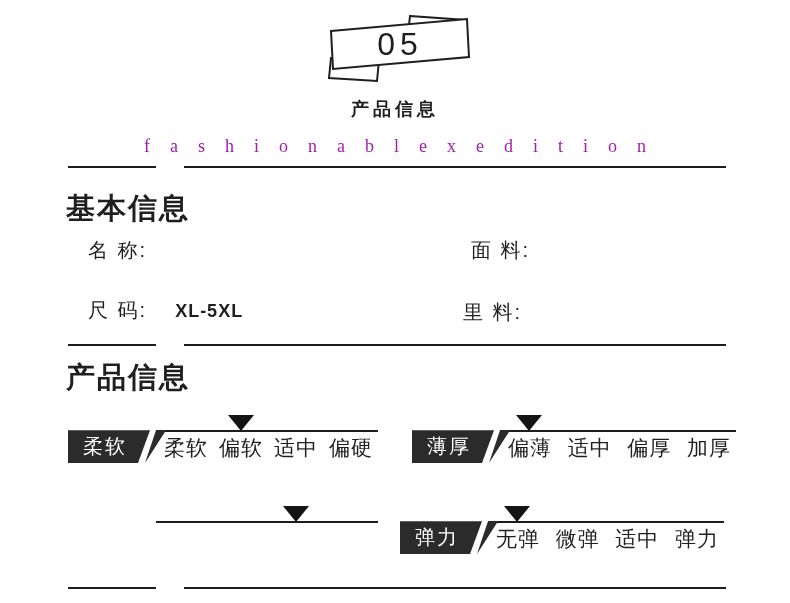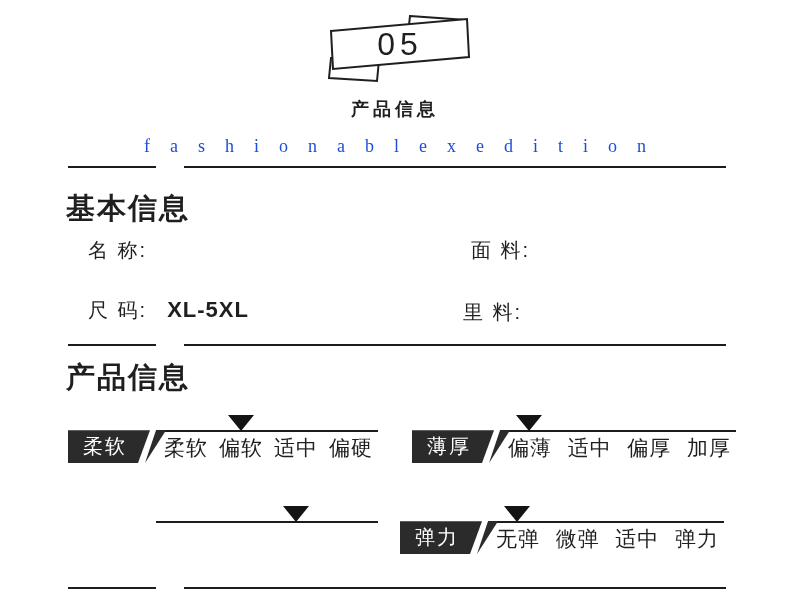--- a/index.html
+++ b/index.html
@@ -9,29 +9,29 @@
   }
 
   
   .ribbon-svg{position:absolute;left:316px;top:8px;}
 
   
   .page-title{position:absolute;left:0;right:0;top:97px;text-align:center;
     font-size:18px;font-weight:bold;letter-spacing:4px;}
   .strapline{position:absolute;left:0;right:0;top:136px;text-align:center;
     font-family:"Liberation Serif",serif;font-size:18px;letter-spacing:20px;
-    padding-left:20px;color:#1d4ed8;}
+    padding-left:20px;color:#a21caf;}
   .section-heading{position:absolute;font-size:29px;font-weight:bold;letter-spacing:2px;}
 
   
   .divider-seg{position:absolute;height:2px;background:#1c1c1c;}
 
   
   .field{position:absolute;font-size:20px;letter-spacing:2px;white-space:nowrap;}
-  .field-value{font-weight:bold;font-size:22px;letter-spacing:1px;margin-left:20px;}
+  .field-value{font-weight:bold;font-size:18px;letter-spacing:1px;margin-left:28px;}
 
   
   .scale-block{position:absolute;height:52px;text-decoration:underline;}
   .scale-line{position:absolute;left:88px;right:0;top:16px;height:2px;background:#1c1c1c;}
   .marker{position:absolute;top:1px;width:0;height:0;
     border-left:13px solid transparent;border-right:13px solid transparent;
     border-top:16px solid #141414;}
   .tag{position:absolute;left:0;top:15px;width:100px;height:34px;}
   .tag-body{position:absolute;inset:0;background:#2b2b2b;
     clip-path:polygon(0 4%,82% 4%,70% 100%,0 100%);

